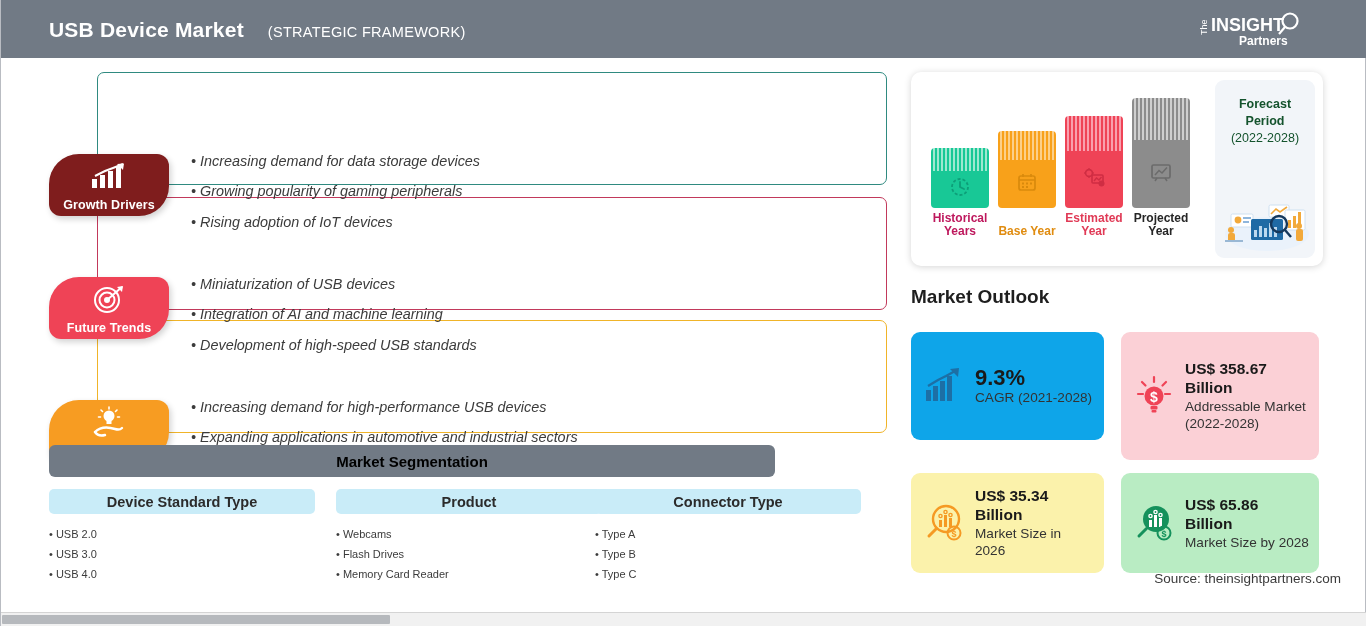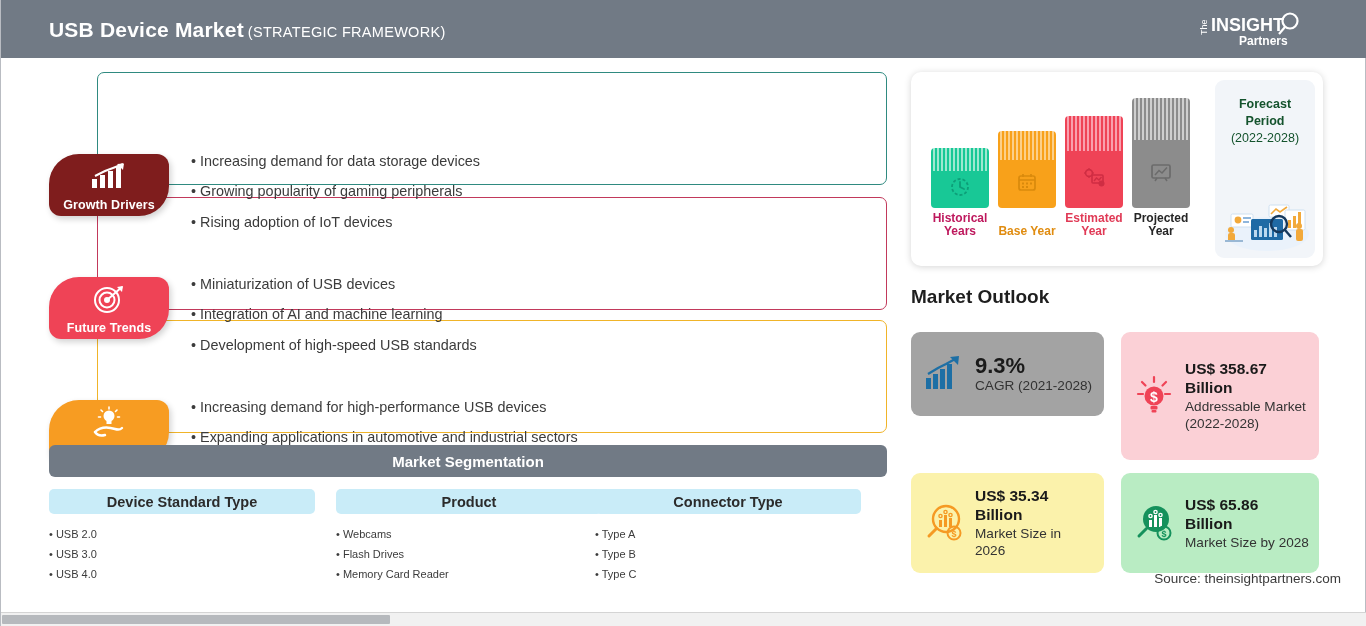--- a/index.html
+++ b/index.html
@@ -8,50 +8,50 @@
     background:#ffffff;
     font-family:"Liberation Sans","DejaVu Sans",sans-serif;
     color:#2b2b2b;
   }
   .page{position:relative;width:1366px;height:626px;box-sizing:border-box;
         border-left:1px solid #b9bcc2;border-right:1px solid #b9bcc2;}
 
   
   .header{position:absolute;left:0;top:0;width:1366px;height:58px;background:#717a85;}
   .header-title{position:absolute;left:48px;top:18px;font-size:21px;font-weight:bold;color:#ffffff;letter-spacing:.2px;}
-  .header-sub{font-size:14.5px;font-weight:normal;letter-spacing:.3px;margin-left:4px;}
+  .header-sub{font-size:14.5px;font-weight:normal;letter-spacing:.3px;margin-left:24px;}
   .logo{position:absolute;right:56px;top:9px;width:120px;height:42px;}
 
   
   .left{position:absolute;left:0;top:58px;width:906px;height:556px;}
 
   .factor-box{position:absolute;box-sizing:border-box;background:#fff;border-radius:7px;}
   .fb1{left:96px;top:14px;width:790px;height:113px;border:1.3px solid #2f8a80;}
   .fb2{left:96px;top:139px;width:790px;height:113px;border:1.3px solid #c2395b;}
   .fb3{left:96px;top:262px;width:790px;height:113px;border:1.3px solid #f0b429;}
 
   .badge{position:absolute;width:120px;height:62px;border-radius:30px 12px 30px 12px;
          box-shadow:2px 3px 6px rgba(0,0,0,.18);
          display:flex;flex-direction:column;align-items:center;justify-content:flex-end;
          padding-bottom:5px;box-sizing:border-box;}
   .badge .blabel{font-size:12.5px;font-weight:bold;color:#fff;line-height:1;letter-spacing:.1px;}
   .badge .bicon{flex:1;display:flex;align-items:center;justify-content:center;width:100%;}
   .b1{left:48px;top:96px;background:#7f1d1d;}
   .b2{left:48px;top:219px;background:#ef4356;}
   .b3{left:48px;top:342px;background:#f79c22;}
 
-  .bullets{position:absolute;left:190px;}
+  .bullets{position:absolute;left:190px;font-style:italic;}
   .bullets div{font-size:14.4px;color:#3b3b3b;line-height:1;margin-bottom:16px;white-space:nowrap;}
   .bl1{top:96px;}
   .bl2{top:219px;}
   .bl3{top:342px;}
 
   
-  .seg-title{position:absolute;left:48px;top:387px;width:838px;height:32px;background:#717a85;
-             border-radius:6px;color:#ffffff;font-size:15px;font-weight:bold;
+  .seg-title{position:absolute;left:48px;top:387px;width:726px;height:32px;background:#717a85;
+             border-radius:6px;color:#000000;font-size:15px;font-weight:bold;
              display:flex;align-items:center;justify-content:center;}
   .seg-col{position:absolute;top:431px;width:266px;}
   .sc1{left:48px;} .sc2{left:335px;} .sc3{left:594px;}
   .seg-head{height:25px;background:#c9ecf8;border-radius:5px;display:flex;align-items:center;
             justify-content:center;font-size:14.5px;font-weight:bold;color:#2b2b2b;}
   .seg-items{margin-top:10px;}
   .seg-items div{font-size:11px;color:#3b3b3b;line-height:20px;white-space:nowrap;}
 
   
   .right{position:absolute;left:906px;top:58px;width:460px;height:556px;}
@@ -68,21 +68,21 @@
 
   .forecast{position:absolute;right:8px;top:8px;width:100px;height:178px;background:#f2f5f9;
             border-radius:9px;box-sizing:border-box;padding-top:16px;}
   .fc-text{text-align:center;font-size:12.5px;font-weight:bold;color:#14532d;line-height:17px;}
   .fc-sub{font-weight:normal;}
   .fc-img{position:absolute;bottom:6px;left:4px;width:92px;height:62px;}
 
   .outlook-title{position:absolute;left:4px;top:228px;font-size:19px;font-weight:bold;color:#1e1e1e;}
 
   .ocard{position:absolute;border-radius:9px;box-sizing:border-box;display:flex;align-items:center;gap:8px;padding:12px 10px;}
-  .oc1{left:4px;top:274px;width:193px;height:84px;background:#a3a3a3;}
+  .oc1{left:4px;top:274px;width:193px;height:108px;background:#0ea5e9;}
   .oc2{left:214px;top:274px;width:198px;height:128px;background:#fbd0d6;}
   .oc3{left:4px;top:415px;width:193px;height:100px;background:#fbf2ab;}
   .oc4{left:214px;top:415px;width:198px;height:100px;background:#b9ecc3;}
   .oc-icon{flex:0 0 auto;width:46px;display:flex;align-items:center;justify-content:center;}
   .oc-txt{flex:1;}
   .oc-big{font-size:22px;font-weight:bold;color:#1a1a1a;line-height:1.05;}
   .oc-strong{font-size:15.5px;font-weight:bold;color:#1a1a1a;line-height:1.25;}
   .oc-small{font-size:13.6px;color:#333;line-height:1.3;}
 
   .source{position:absolute;right:26px;bottom:28px;font-size:13.5px;color:#3b3b3b;}

